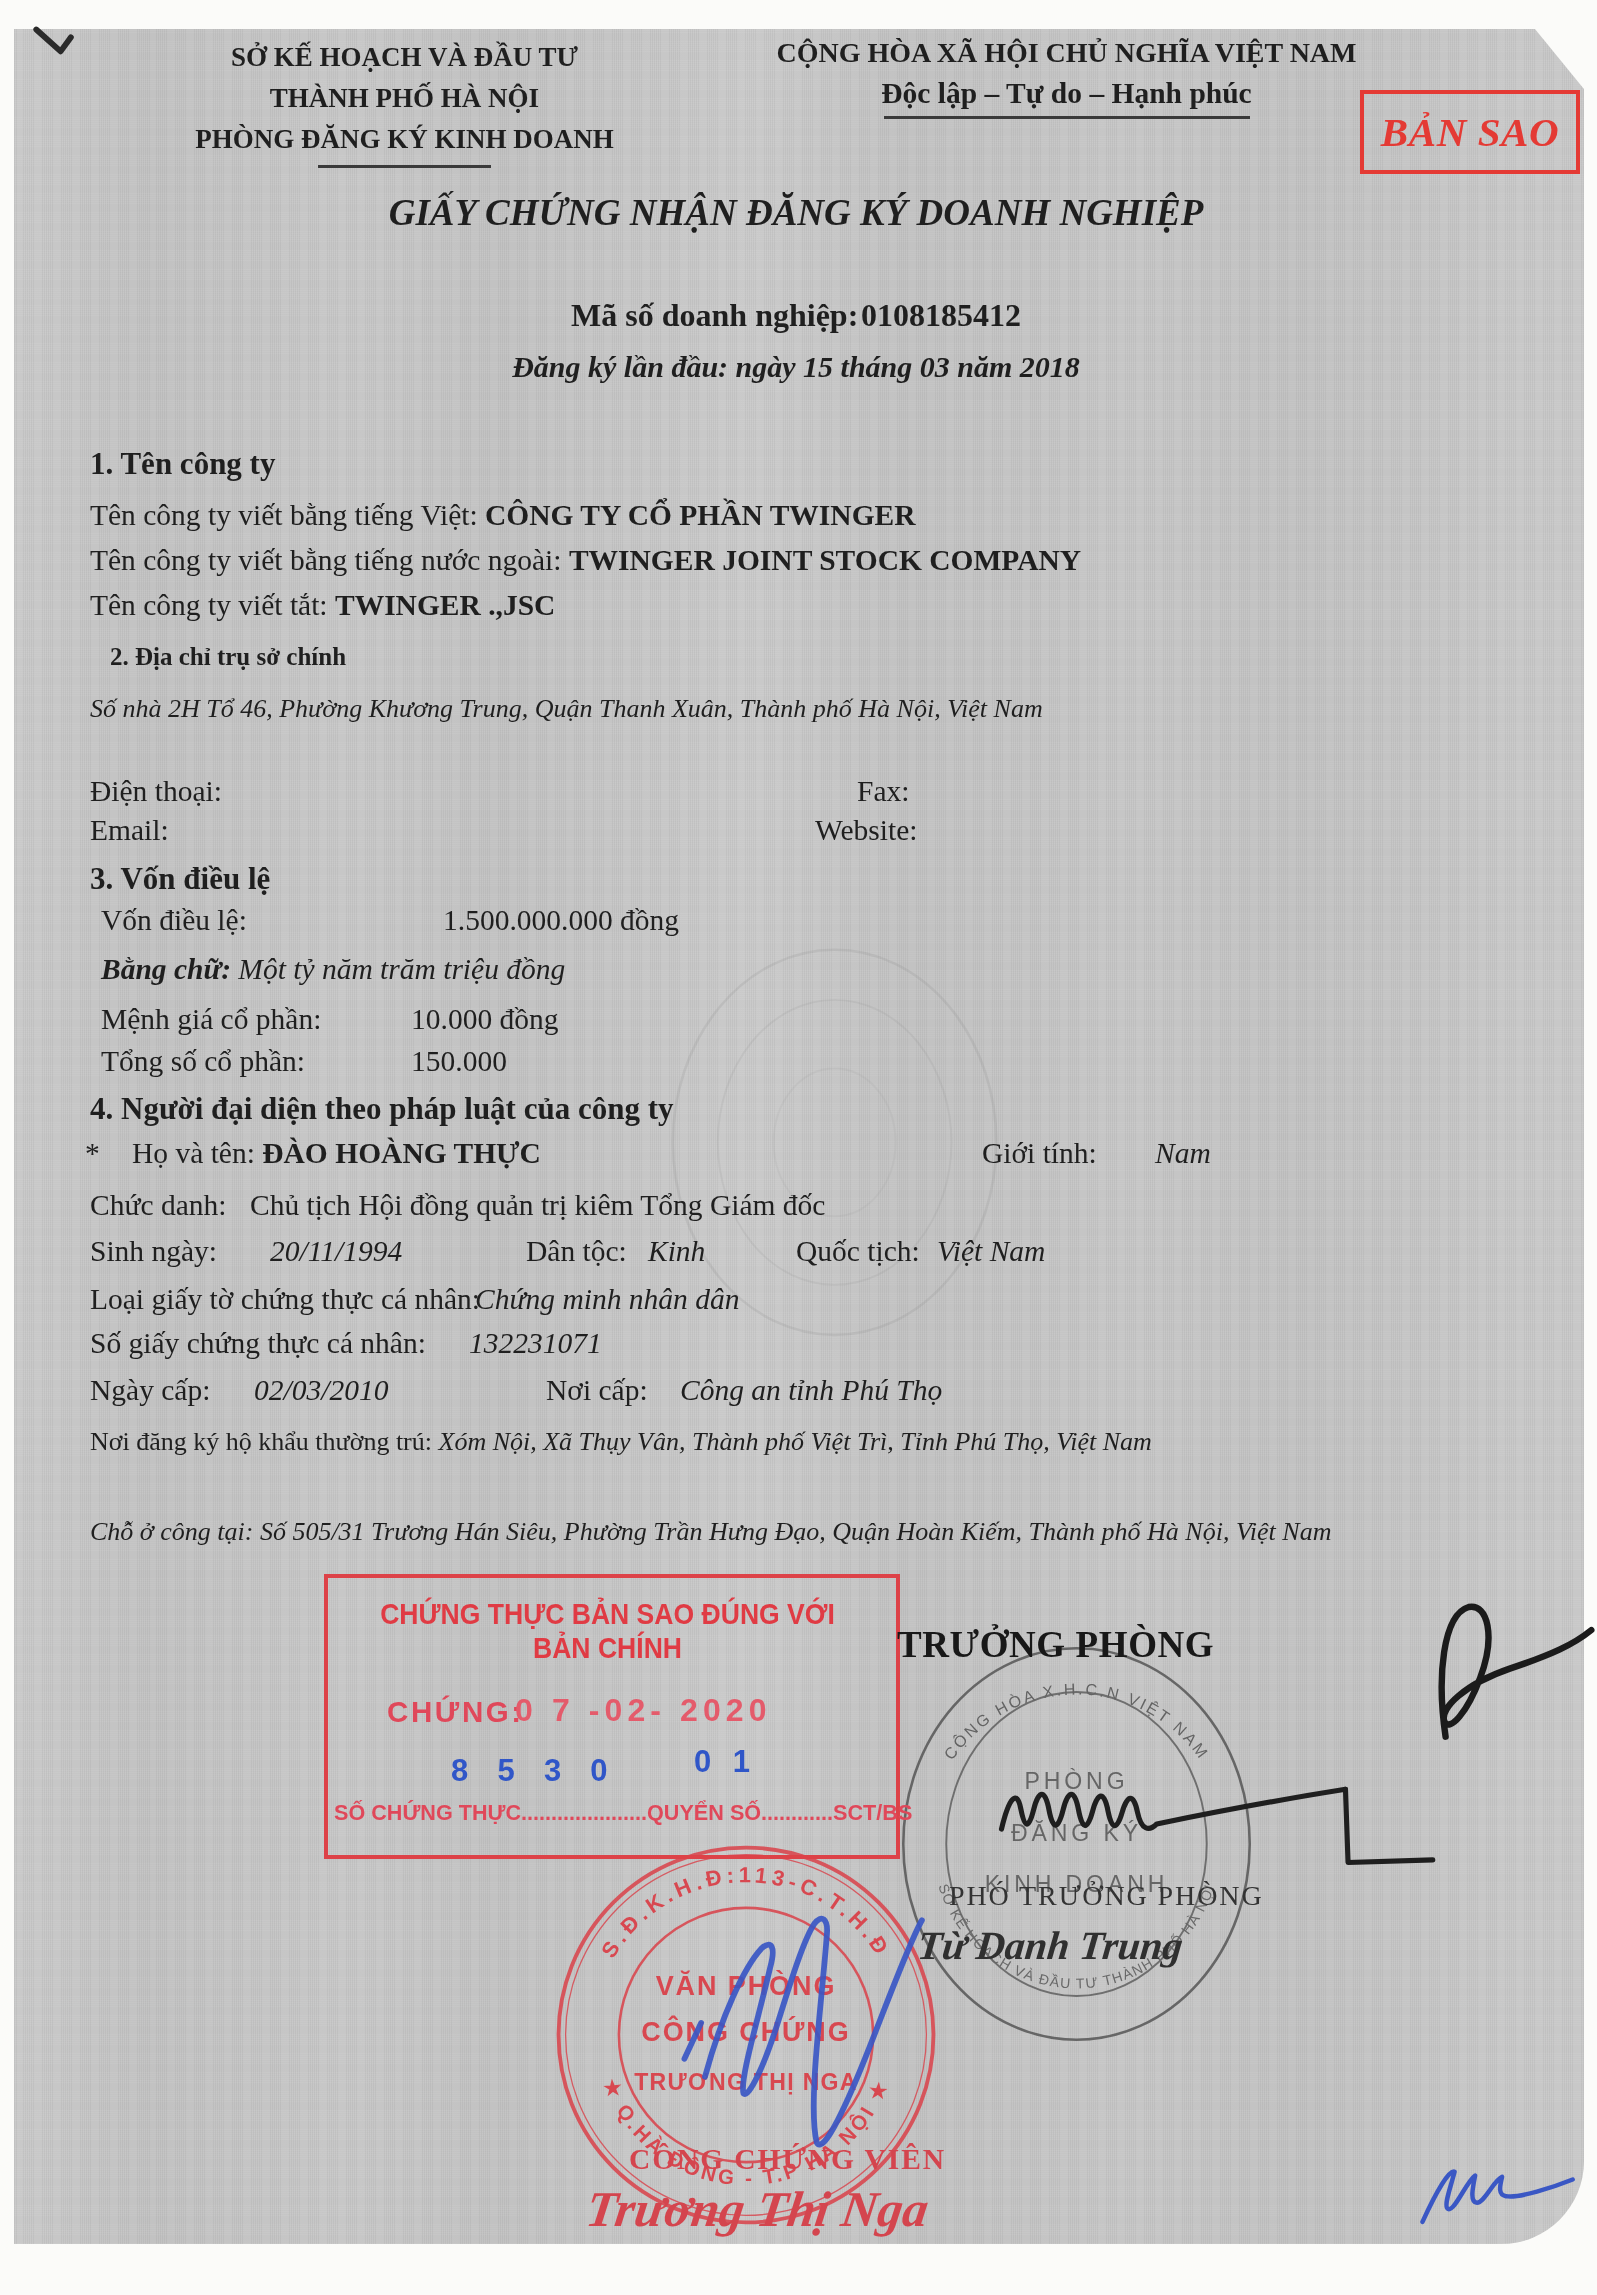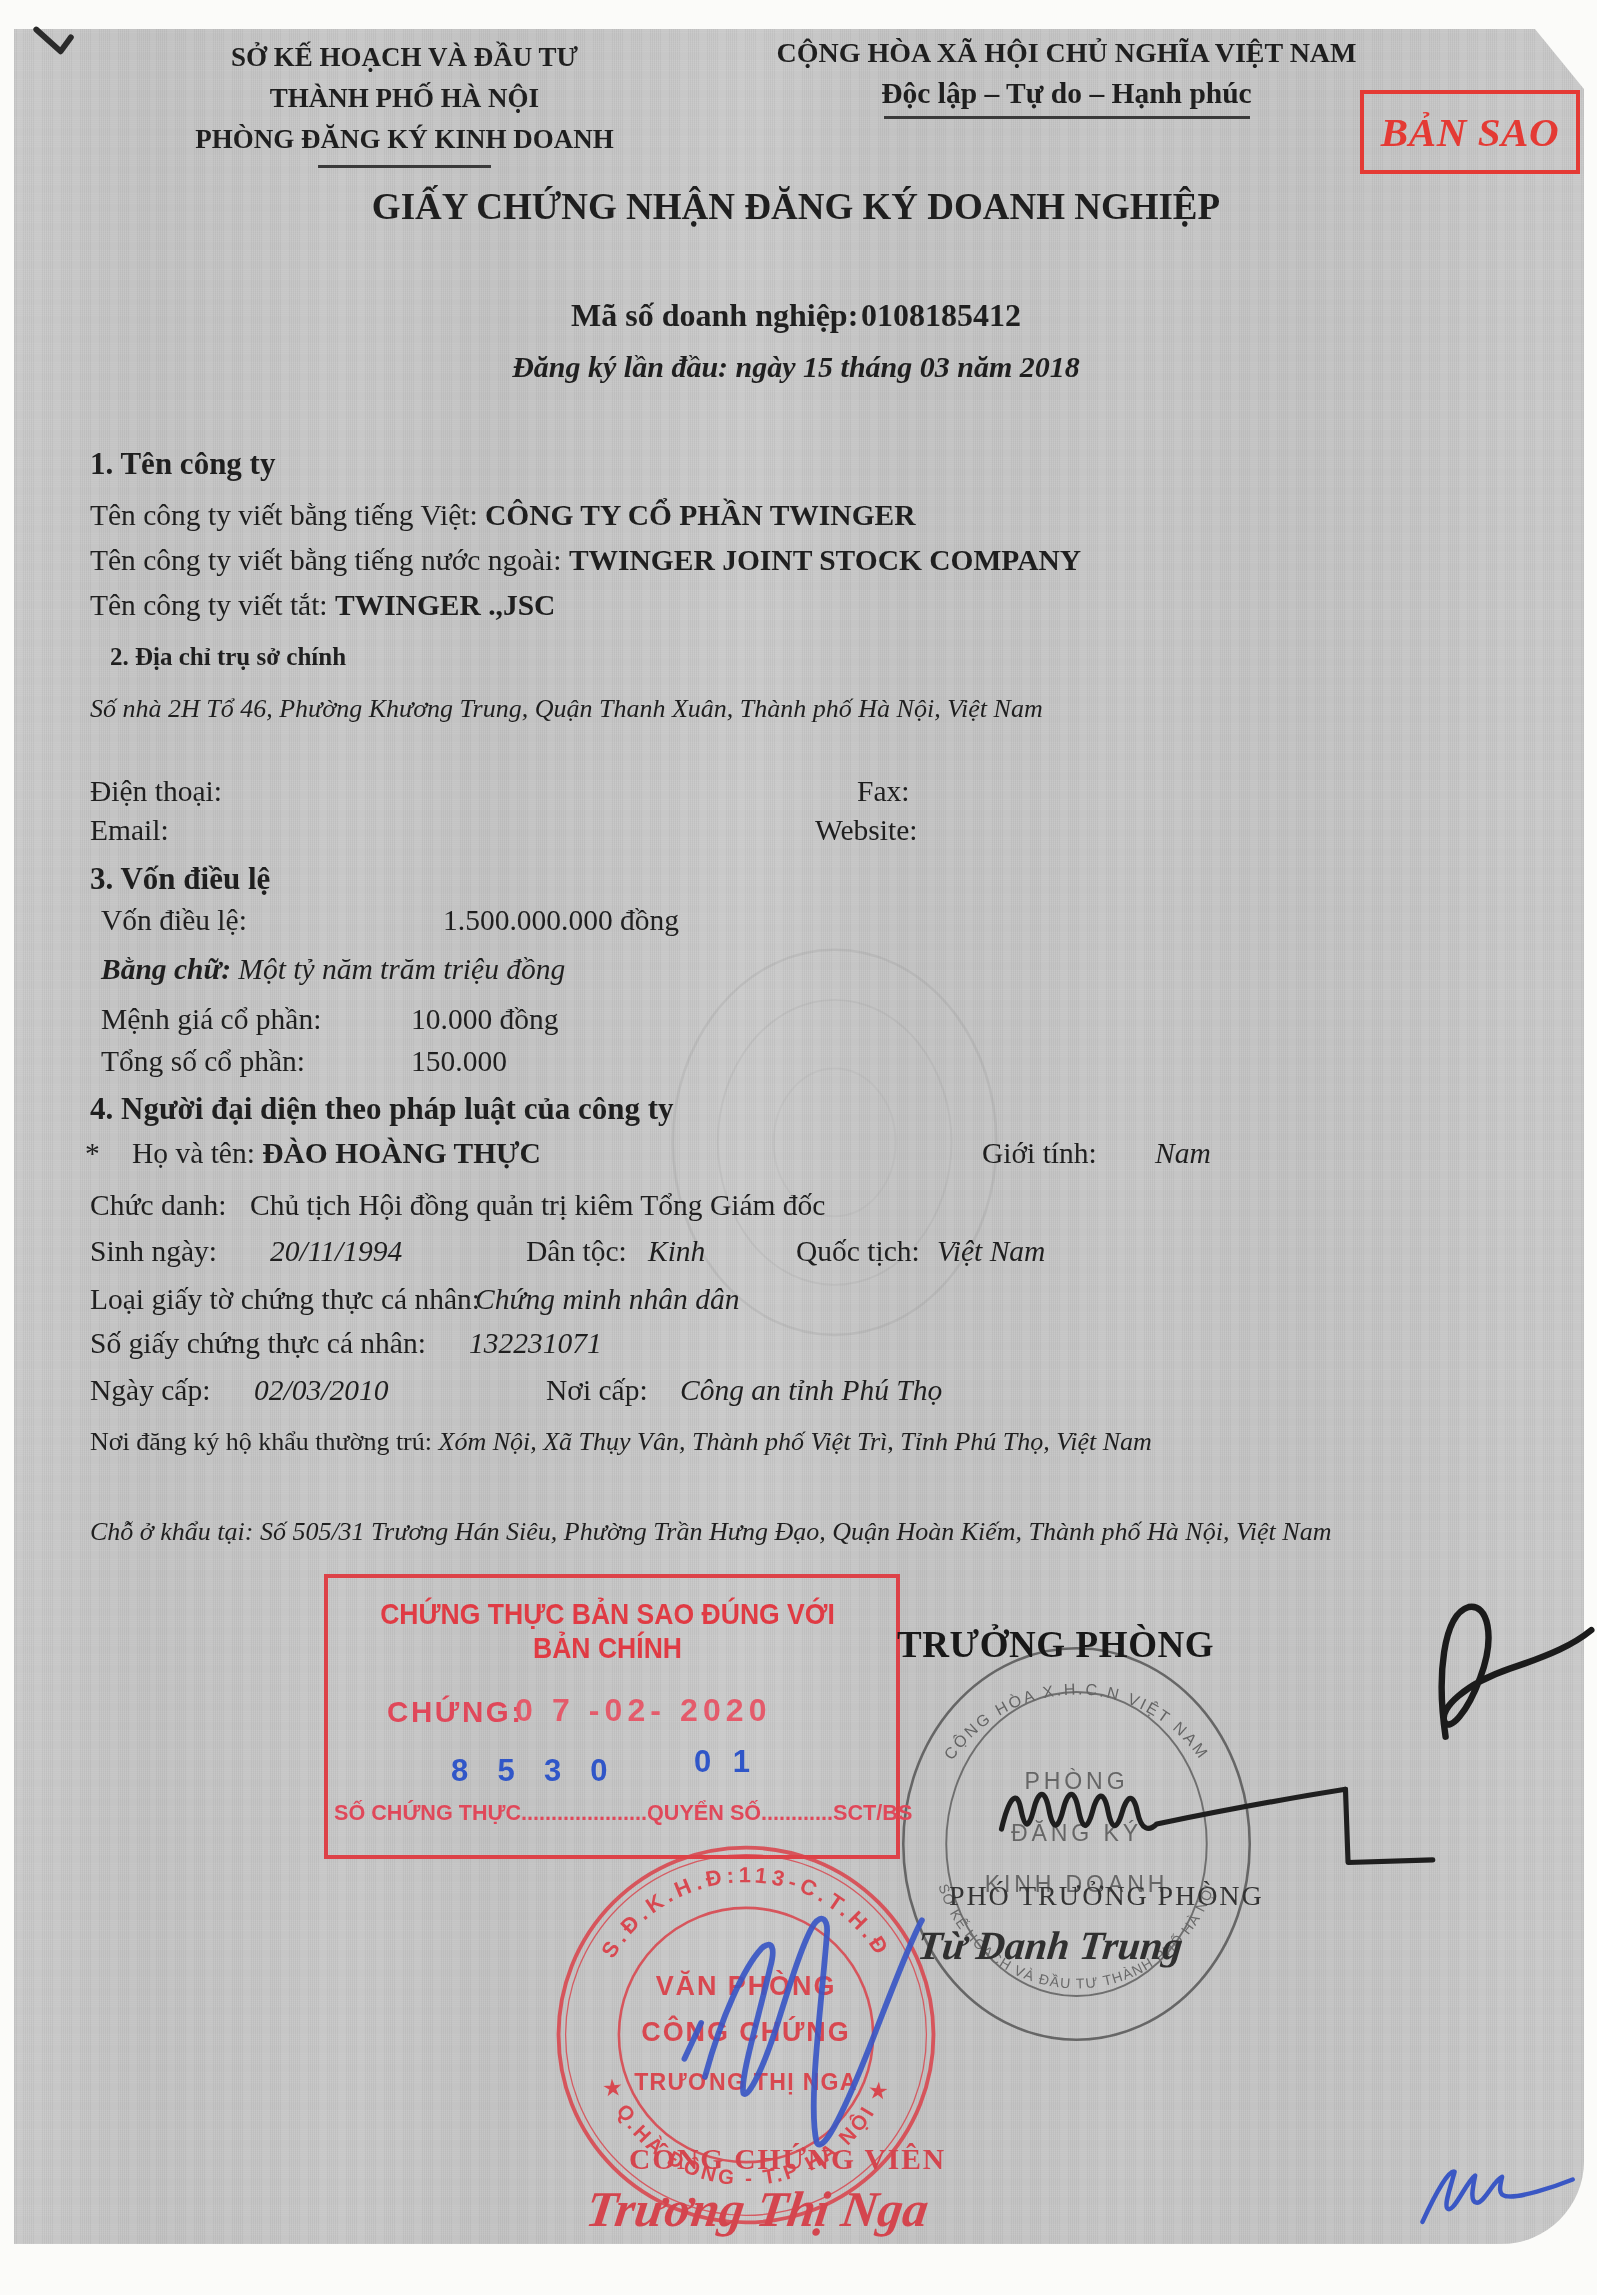--- a/index.html
+++ b/index.html
@@ -56,21 +56,21 @@
   <div class="abs c" style="left:720px;top:33px;width:693px;line-height:40px;">
     <div class="b" style="font-size:28px;">CỘNG HÒA XÃ HỘI CHỦ NGHĨA VIỆT NAM</div>
     <div class="b" style="font-size:29.5px;">Độc lập – Tự do – Hạnh phúc</div>
     <div class="hrline" style="width:366px;margin-top:2.6px;"></div>
   </div>
 
   <div class="copybox">
     <span>BẢN SAO</span>
   </div>
 
-  <div class="abs c b" style="left:141px;top:185px;width:1310px;font-size:37px;">GIẤY CHỨNG NHẬN ĐĂNG KÝ DOANH NGHIỆP</div>
+  <div class="abs c b" style="left:141px;top:191px;width:1310px;font-size:37px;font-style:italic;">GIẤY CHỨNG NHẬN ĐĂNG KÝ DOANH NGHIỆP</div>
   <div class="abs c" style="left:141px;top:297px;width:1310px;">
     <span class="b" style="font-size:32px;">Mã số doanh nghiệp:</span>
     <span class="b" style="font-size:32px;">0108185412</span>
   </div>
   <div class="abs c b i" style="left:141px;top:350px;width:1310px;font-size:30px;">Đăng ký lần đầu: ngày 15 tháng 03 năm 2018</div>
 
   <div class="abs t b" style="left:90px;top:446px;font-size:31px;">1. Tên công ty</div>
   <div class="abs t" style="left:90px;top:499px;">
     <span>Tên công ty viết bằng tiếng Việt:</span>
     <span class="b">CÔNG TY CỔ PHẦN TWINGER</span>
@@ -125,21 +125,21 @@
   <div class="abs t i" style="left:469px;top:1327px;">132231071</div>
   <div class="abs t" style="left:90px;top:1374px;">Ngày cấp:</div>
   <div class="abs t i" style="left:254px;top:1374px;">02/03/2010</div>
   <div class="abs t" style="left:546px;top:1374px;">Nơi cấp:</div>
   <div class="abs t i" style="left:680px;top:1374px;">Công an tỉnh Phú Thọ</div>
   <div class="abs flow" style="left:90px;top:1419px;width:1322px;">
     <span>Nơi đăng ký hộ khẩu thường trú:</span>
     <span class="i">Xóm Nội, Xã Thụy Vân, Thành phố Việt Trì, Tỉnh Phú Thọ, Việt Nam</span>
   </div>
   <div class="abs flow i" style="left:90px;top:1509px;width:1310px;">
-    <span>Chỗ ở khẩu tại:</span>
+    <span>Chỗ ở công tại:</span>
     <span>Số 505/31 Trương Hán Siêu, Phường Trần Hưng Đạo, Quận Hoàn Kiếm, Thành phố Hà Nội, Việt Nam</span>
   </div>
 
   <div class="certbox">
     <div class="abs c sans b" style="left:0;top:19px;width:559px;font-size:29.5px;color:#e03b44;transform:scaleX(.9);">CHỨNG THỰC BẢN SAO ĐÚNG VỚI BẢN CHÍNH</div>
     <div class="abs sans b t" style="left:59px;top:117px;font-size:29.5px;color:#e0485a;letter-spacing:2.6px;">CHỨNG:</div>
     <div class="abs sans b t" style="left:187px;top:114px;font-size:32px;color:#e45b6b;letter-spacing:5.1px;">0 7 -02- 2020</div>
     <div class="abs sans b t" style="left:123px;top:175px;font-size:31px;color:#3056c8;letter-spacing:10.3px;">8 5 3 0</div>
     <div class="abs sans b t" style="left:366px;top:166px;font-size:31px;color:#3056c8;letter-spacing:6.4px;">0 1</div>
     <div class="abs sans b" style="left:6.4px;top:222px;width:552px;font-size:22.5px;color:#e0485a;transform:scaleX(.96);transform-origin:left;white-space:nowrap;">SỐ CHỨNG THỰC.....................QUYỂN SỐ............SCT/BS</div>

